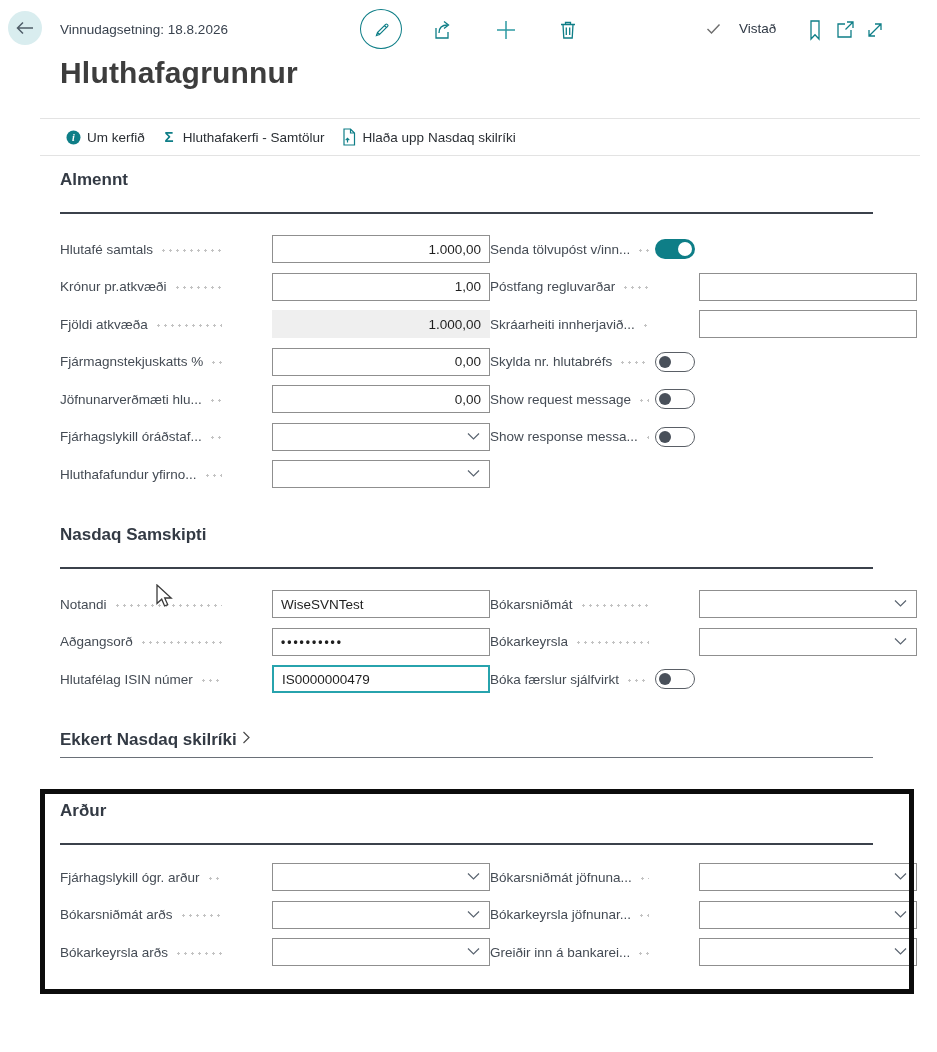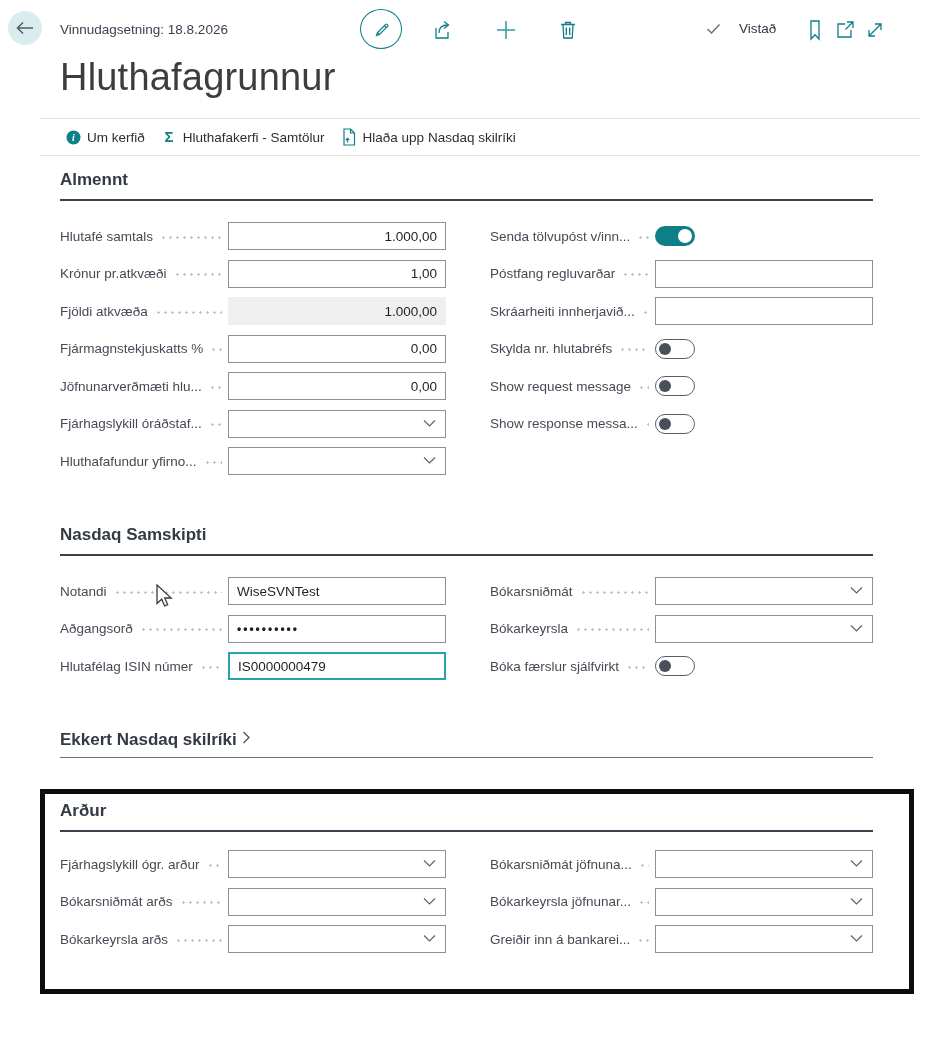--- a/index.html
+++ b/index.html
@@ -13,49 +13,49 @@
               background:#d9edef; display:flex; align-items:center; justify-content:center; cursor:pointer; }
   .workdate { position:absolute; left:60px; top:22px; font-size:13.5px; color:#39424e; }
   .edit-pill { position:absolute; left:360px; top:9px; width:42px; height:40px; border:1px solid #0e7e87;
                border-radius:50%; display:flex; align-items:center; justify-content:center; cursor:pointer; }
   .icon-btn { position:absolute; top:18px; width:24px; height:24px; display:flex; align-items:center;
               justify-content:center; cursor:pointer; }
   .saved { position:absolute; left:706px; top:21px; display:flex; align-items:center; gap:18px; }
   .saved span { font-size:13.5px; color:#2f3844; }
 
   
-  .title { position:absolute; left:60px; top:56px; font-size:38px; font-weight:400; color:#3d3d3d; letter-spacing:.2px; }
+  .title { position:absolute; left:60px; top:56px; font-size:30px; font-weight:700; color:#3d3d3d; letter-spacing:.2px; }
 
   
   .actionbar { position:absolute; left:40px; top:118px; width:880px; height:38px;
                border-top:1px solid #e3e3e3; border-bottom:1px solid #e3e3e3;
                display:flex; align-items:center; gap:16px; padding-left:26px; }
   .action-item { display:flex; align-items:center; gap:6px; cursor:pointer; }
   .action-item span.lbl { font-size:13.5px; color:#2b2f34; }
 
   
   .section { position:absolute; left:60px; width:813px; }
-  .section-header { font-size:17px; font-weight:bold; color:#333a44; padding-bottom:9px;
+  .section-header { font-size:17px; font-weight:bold; color:#333a44; padding-bottom:22px;
                     border-bottom:2px solid #3b414b; cursor:pointer; }
   .collapsed-header { font-size:17px; font-weight:bold; color:#333a44; padding-bottom:7px;
                       border-bottom:1px solid #6a7078; cursor:pointer; display:flex; gap:4px; }
   .field-grid { display:flex; column-gap:44px; margin-top:21px; }
   .col { display:flex; flex-direction:column; row-gap:9.5px; width:386px; }
   .col.right { width:383px; }
 
   .field-row { display:flex; align-items:center; height:28px; }
   .field-label { flex:1; display:flex; align-items:center; min-width:0; font-size:13.5px; color:#444b54; }
   .field-label > span { white-space:nowrap; overflow:hidden;text-align:right; }
   .leader { flex:1; height:3px; margin:2px 6px 0 7px; min-width:0;
             background-image: radial-gradient(circle, #c2c2c2 1px, rgba(0,0,0,0) 1.2px);
             background-size: 7px 3px; background-repeat: repeat-x; background-position: left center; }
 
   .control { width:218px; flex:none; }
   .inputbox { position:relative; width:100%; height:28px; border:1px solid #8f8f8f; background:#fff;
-              display:flex; align-items:center; padding:0 8px; font-size:13.5px; color:#1f1f1f; cursor:text; }
+              display:flex; align-items:center; padding:0 8px; font-size:13.5px; color:#1f1f1f; cursor:text;margin-left:44px; }
   .inputbox.num { justify-content:flex-end; }
   .inputbox.disabled { background:#efefef; border-color:#efefef; cursor:default; }
   .inputbox.focused { border:2px solid #27a3ad; }
   .inputbox.password { letter-spacing:2px; font-weight:bold; font-size:12px; }
   .inputbox.dropdown { cursor:pointer; }
   .inputbox.dropdown .chev { position:absolute; right:9px; top:50%; transform:translateY(-56%); }
 
   .toggle { width:40px; height:20px; border-radius:10px; position:relative; cursor:pointer; }
   .toggle.off { background:#fff; border:1px solid #5a5f66; }
   .toggle.off .knob { position:absolute; left:3px; top:3px; width:12px; height:12px; border-radius:50%; background:#49505a; }

